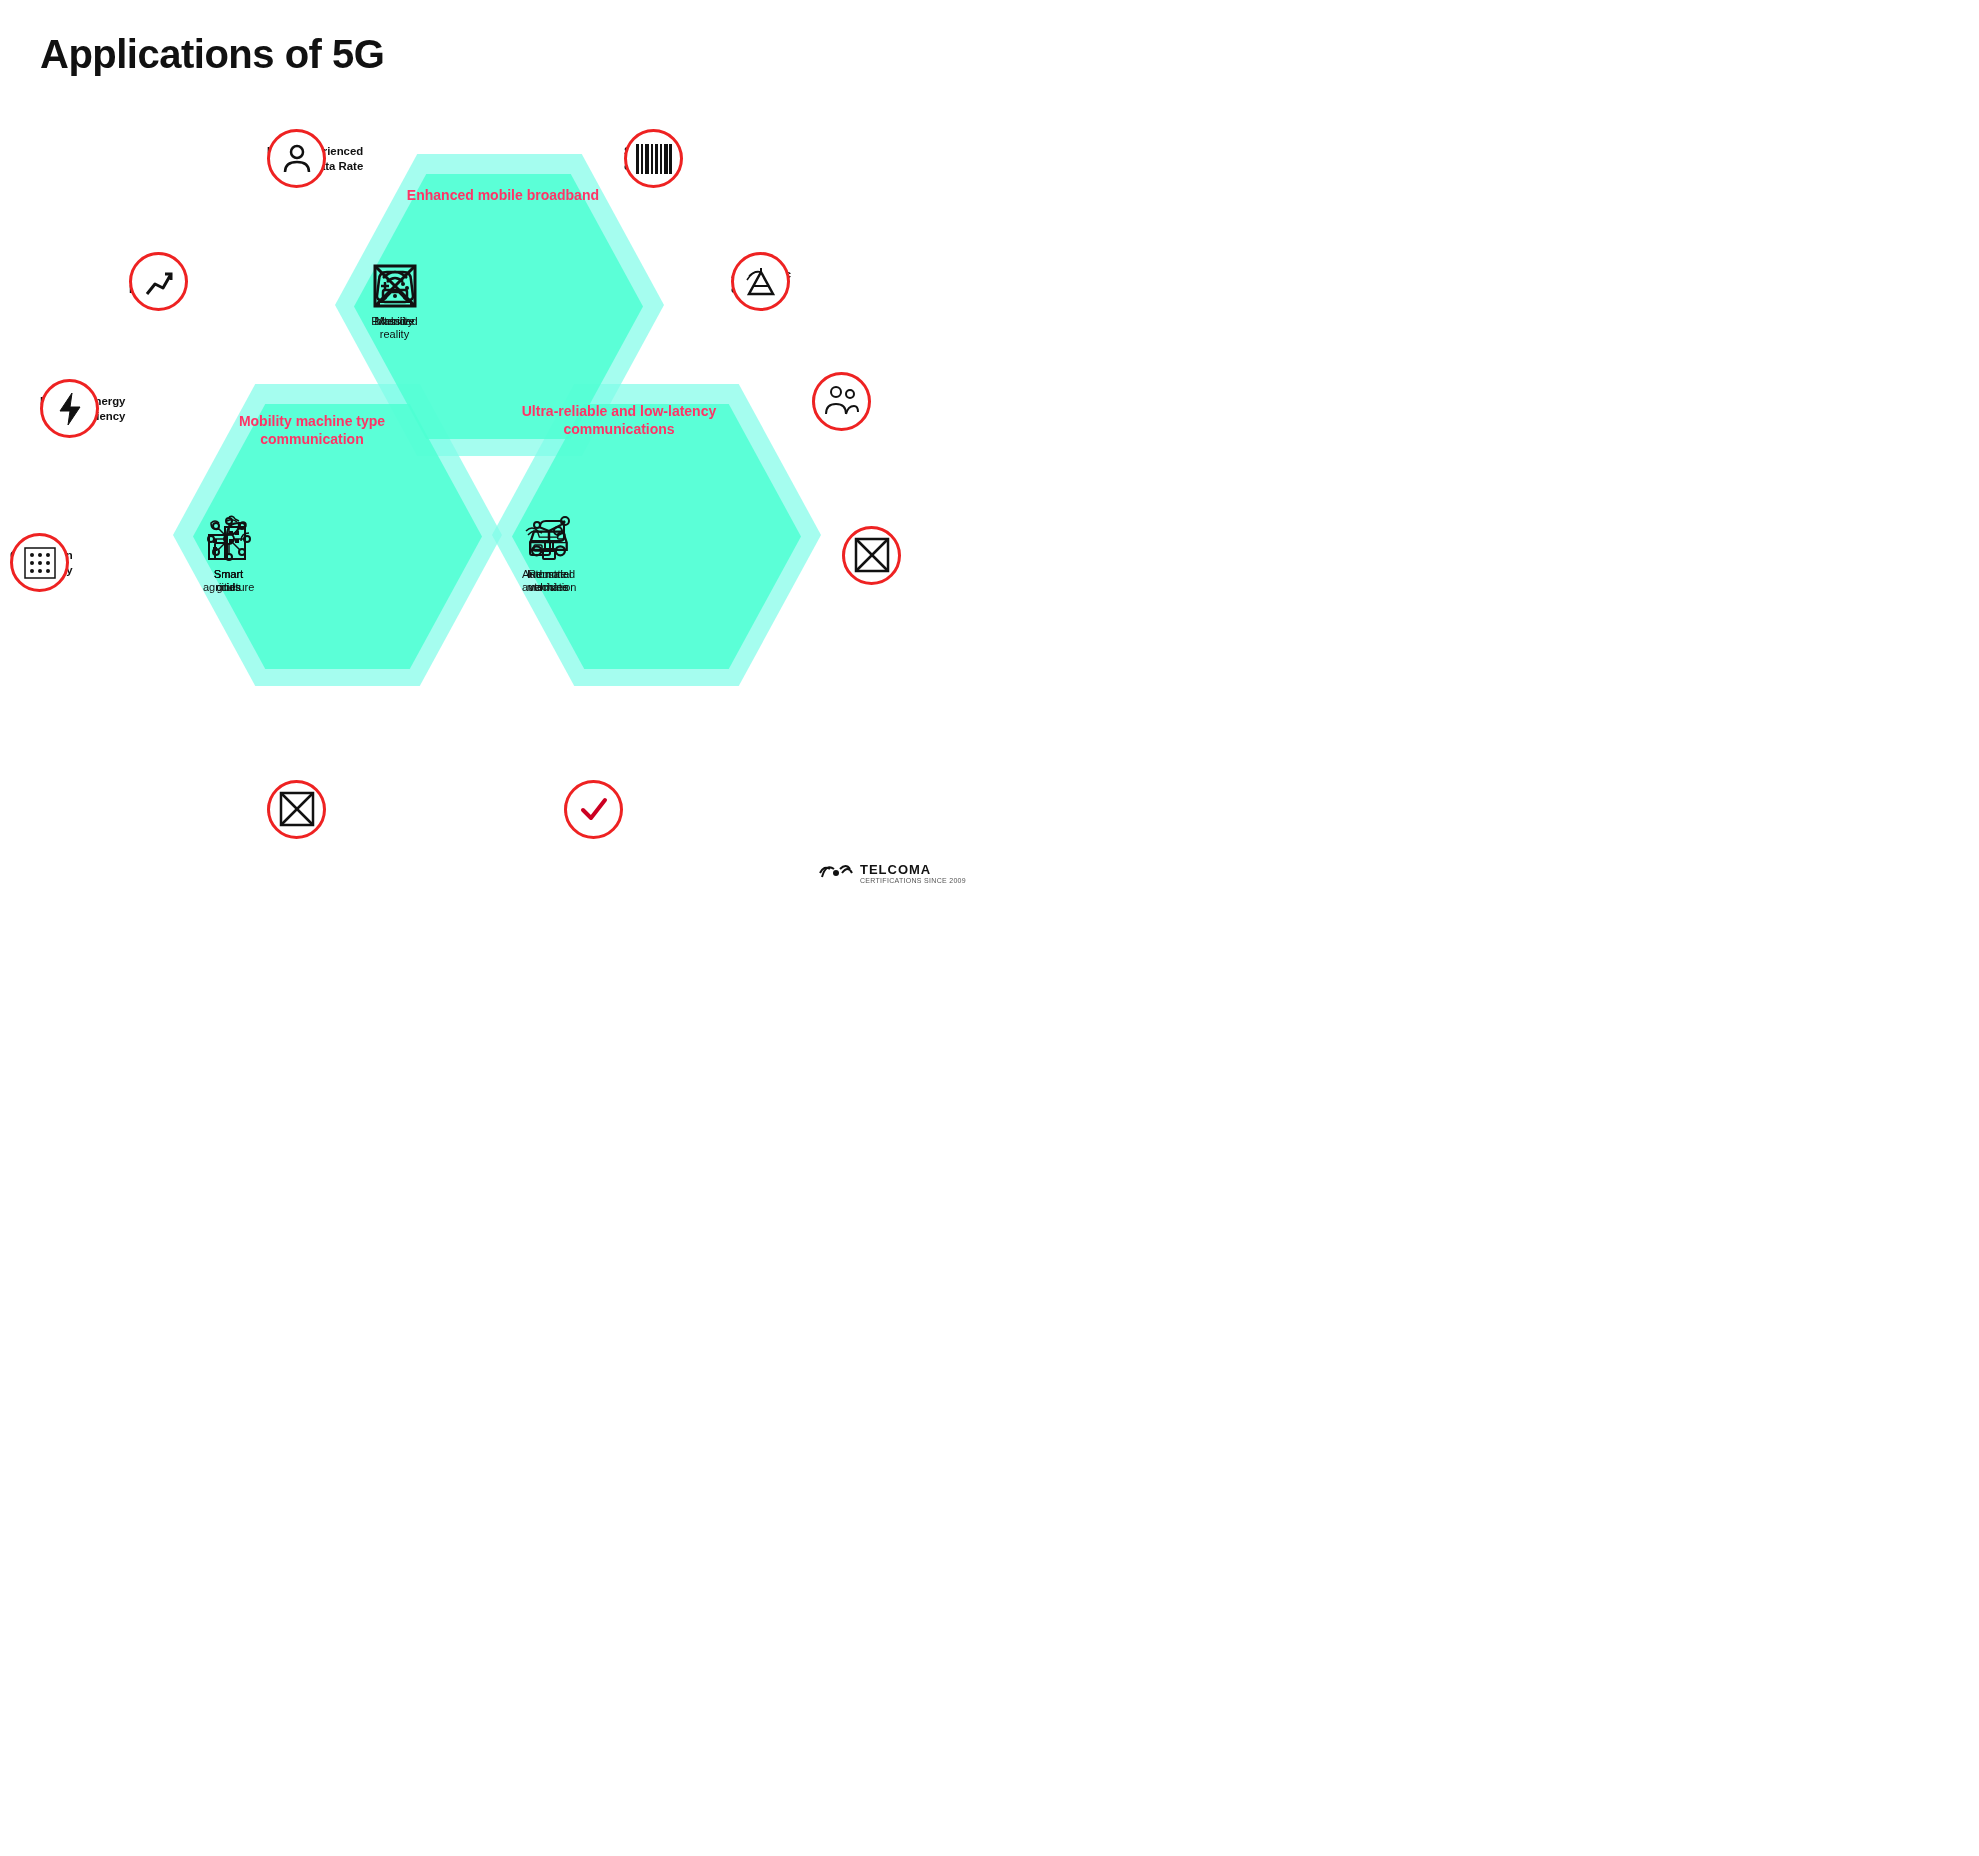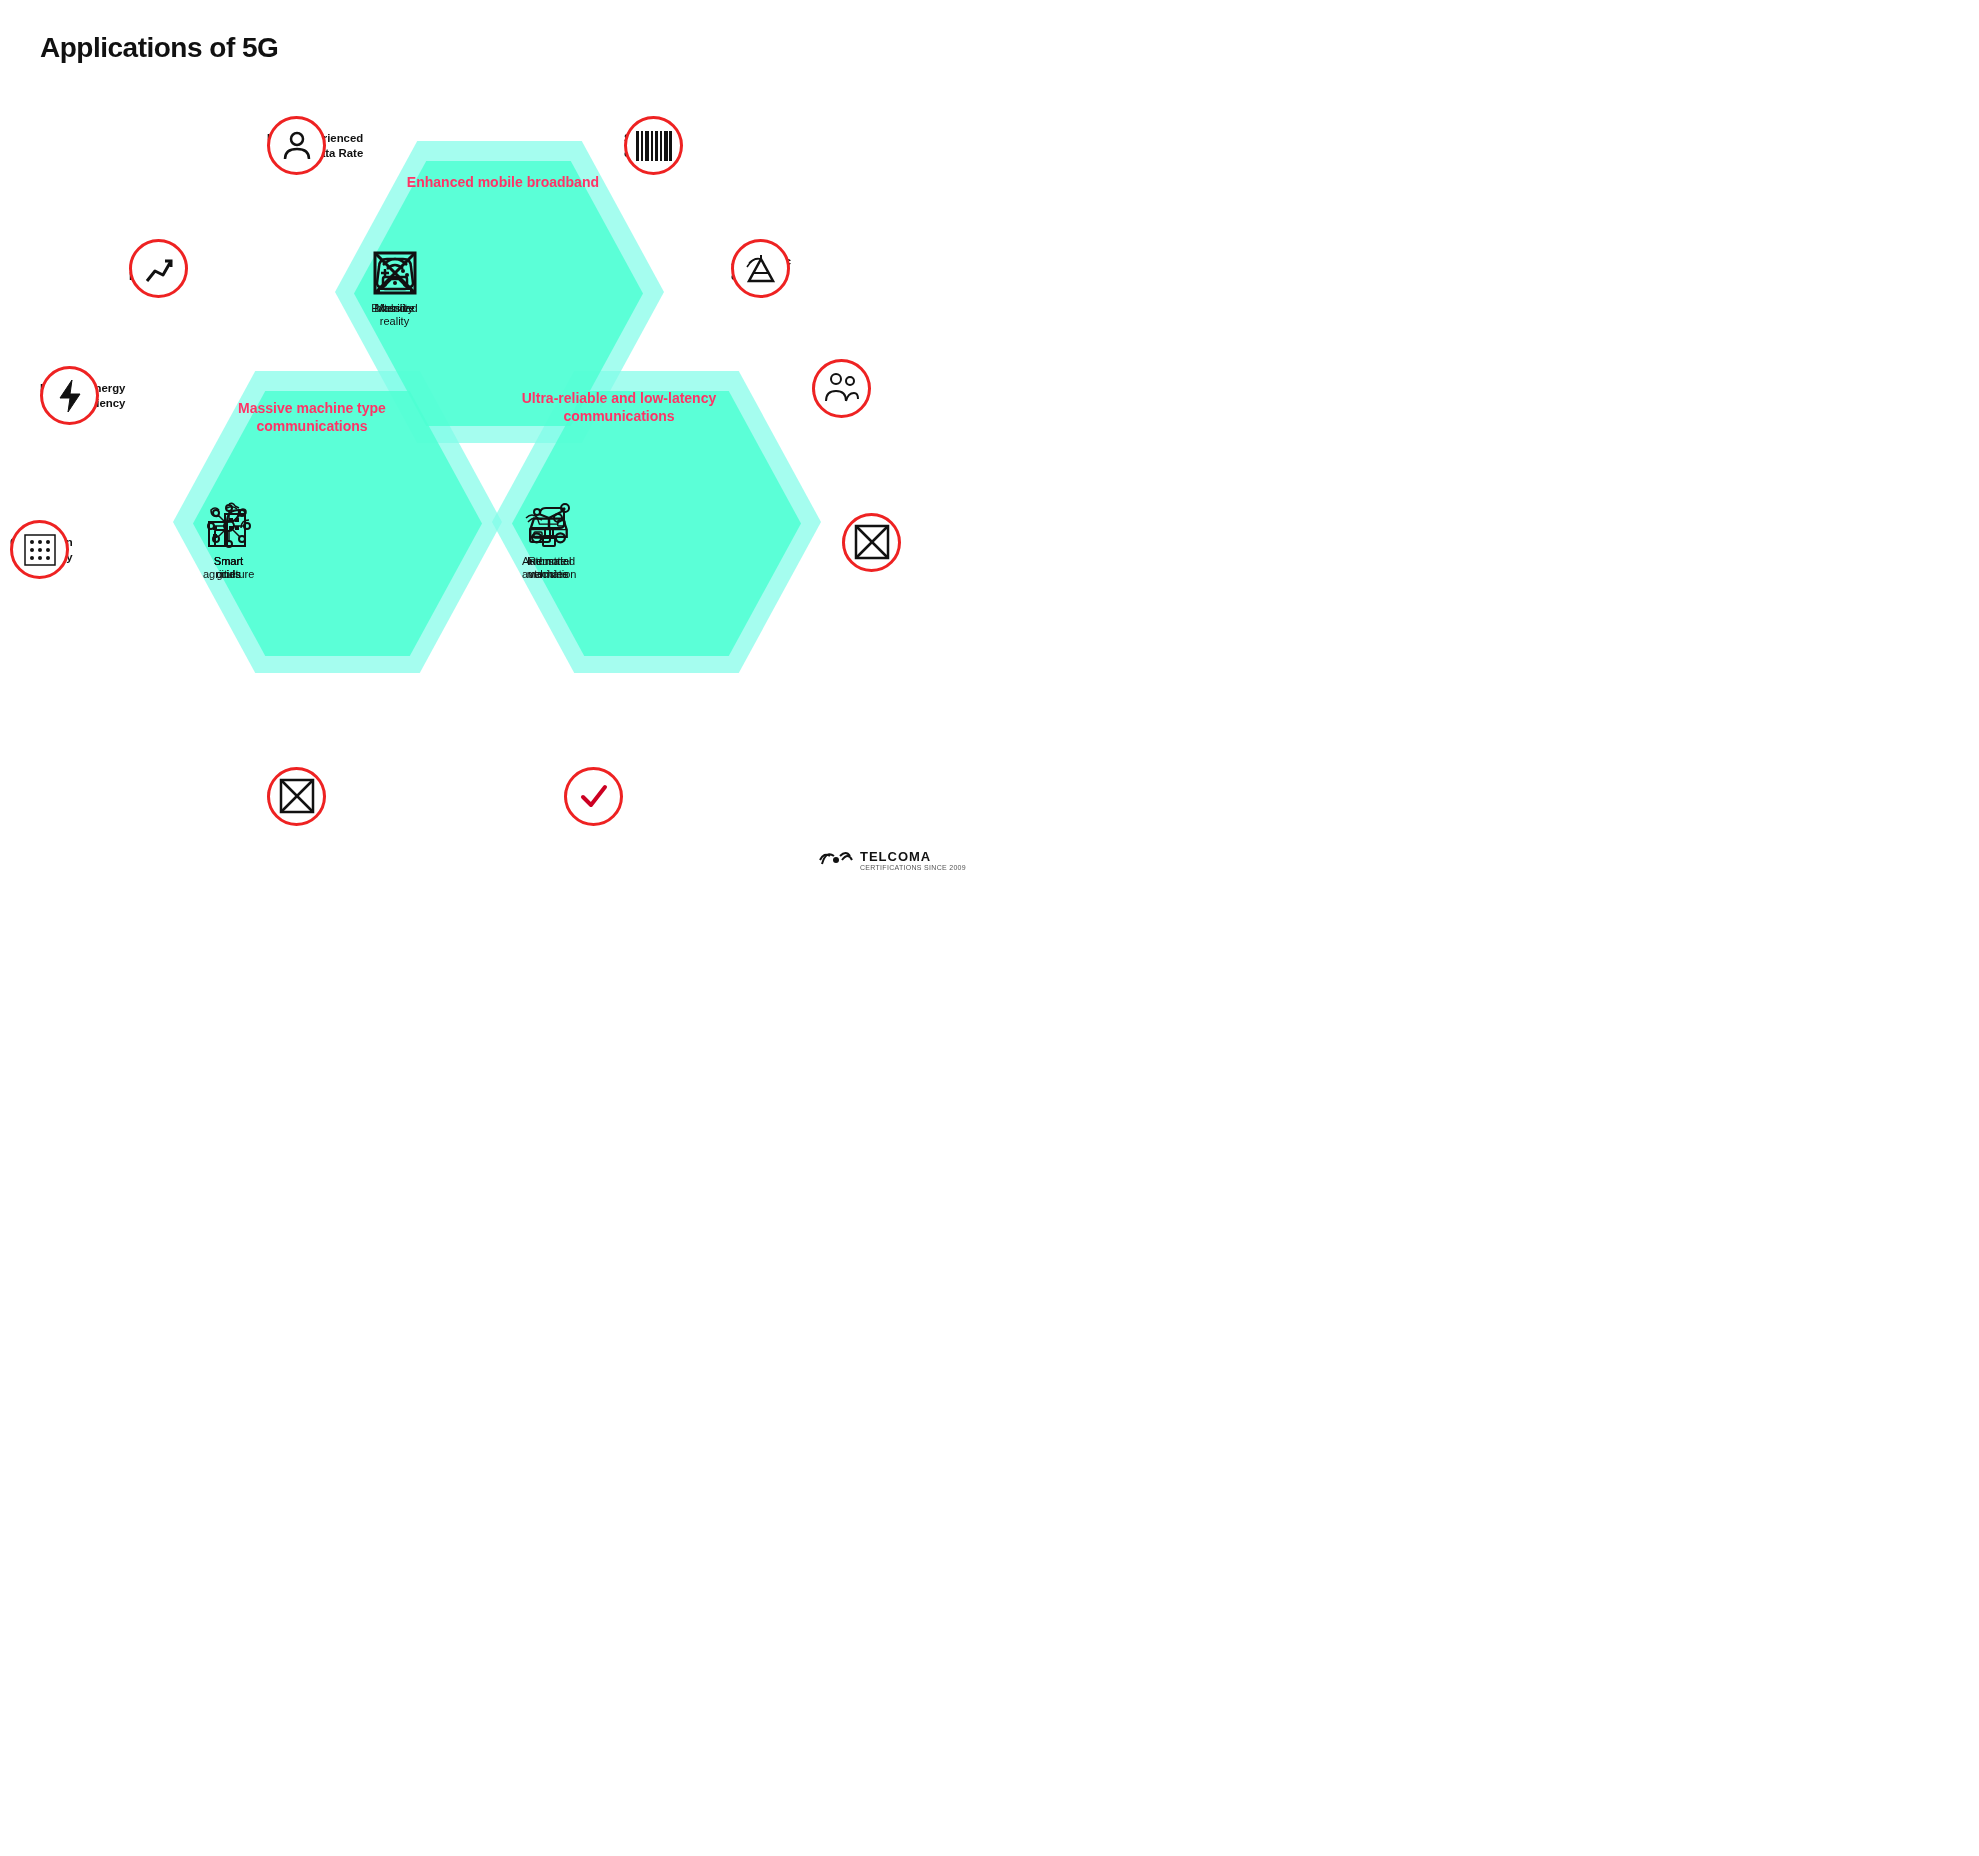--- a/index.html
+++ b/index.html
@@ -6,21 +6,21 @@
     body {
       background: #fff;
       font-family: 'Arial', sans-serif;
       width: 990px;
       min-height: 891px;
       position: relative;
       overflow: hidden;
     }
 
     .page-title {
-      font-size: 28px;
+      font-size: 40px;
       font-weight: 900;
       color: #111;
       padding: 32px 0 0 40px;
       letter-spacing: -0.5px;
     }
 
     .diagram-container {
       position: relative;
       width: 990px;
       height: 812px;
@@ -156,21 +156,21 @@
 
   <div class="hex" style="left:492px;top:297px;width:329px;height:302px;clip-path:polygon(25% 0%,75% 0%,100% 50%,75% 100%,25% 100%,0% 50%);background:#7FFCE8;position:absolute;opacity:0.7;"></div>
 
   <div class="hex hex-teal" style="left:354px;top:87px;width:289px;height:265px;"></div>
 
   <div class="hex hex-teal" style="left:193px;top:317px;width:289px;height:265px;"></div>
 
   <div class="hex hex-teal" style="left:512px;top:317px;width:289px;height:265px;"></div>
 
   <div class="hex-label hex-top-label">Enhanced mobile broadband</div>
-  <div class="hex-label hex-bl-label">Massive machine type communications</div>
+  <div class="hex-label hex-bl-label">Mobility machine type communication</div>
   <div class="hex-label hex-br-label">Ultra-reliable and low-latency communications</div>
 
   <div class="icon-row" style="left:369px;top:173px;">
 
     <div class="icon-group">
       <div class="icon-svg">
         <svg width="48" height="48" viewBox="0 0 48 48">
             <rect x="4" y="4" width="40" height="40" fill="none" stroke="#111" stroke-width="3"></rect>
             <line x1="4" y1="4" x2="44" y2="44" stroke="#111" stroke-width="3"></line>
             <line x1="44" y1="4" x2="4" y2="44" stroke="#111" stroke-width="3"></line>

